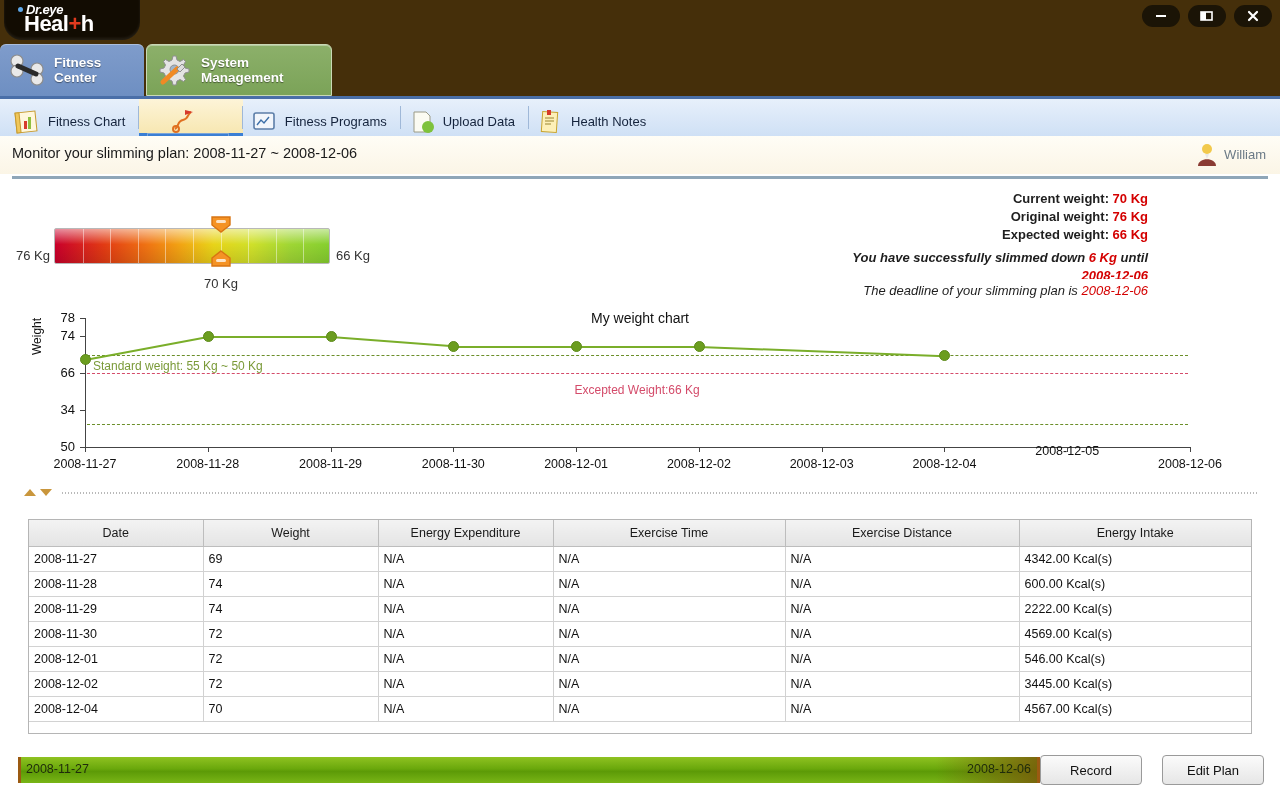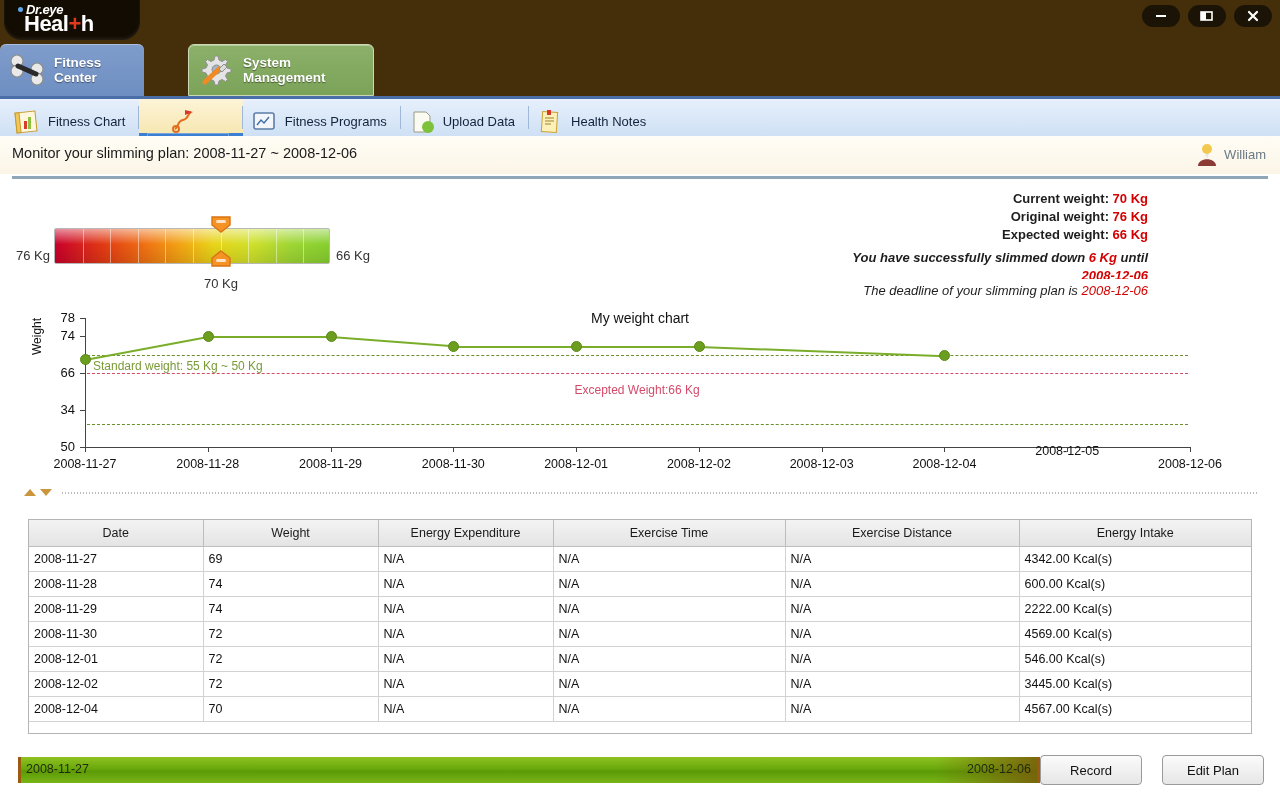--- a/index.html
+++ b/index.html
@@ -39,21 +39,21 @@
   .wbtn svg{display:block;}
 
   
   .maintabs{position:absolute;left:0;top:44px;width:1280px;height:52px;background:#452f0a;}
   .mtab{
     position:absolute;top:0;height:52px;border-radius:6px 6px 0 0;
     display:flex;align-items:center;cursor:pointer;
     box-shadow:inset 0 1px 0 rgba(255,255,255,.35);
   }
   .mtab.t1{left:0;width:144px;background:#7494c4;background:linear-gradient(#7f9ccb,#6e8fc2);}
-  .mtab.t2{left:146px;width:186px;background:linear-gradient(#8cb06a,#7ba358);border:1px solid #c9d9b5;box-sizing:border-box;margin-left:42px;}
+  .mtab.t2{left:146px;width:186px;background:linear-gradient(#8cb06a,#7ba358);border:1px solid #c9d9b5;box-sizing:border-box;}
   .mtab .mt-label{color:#fff;font-size:13.5px;font-weight:bold;text-shadow:0 1px 1px rgba(0,0,0,.45);}
   .mtab.t1 .mt-label{margin-left:6px;}
   .mtab.t2 .mt-label{margin-left:6px;}
   .mt-ico{width:42px;height:40px;margin-left:6px;flex:none;position:relative;}
 
   .trial{
     position:absolute;right:0;top:66px;height:22px;padding:0 8px;
     background:#8c8c8c;color:#fff;font-size:12.5px;font-weight:bold;
     display:flex;align-items:center;border-radius:2px 0 0 2px;
     text-shadow:0 1px 1px rgba(0,0,0,.4);

